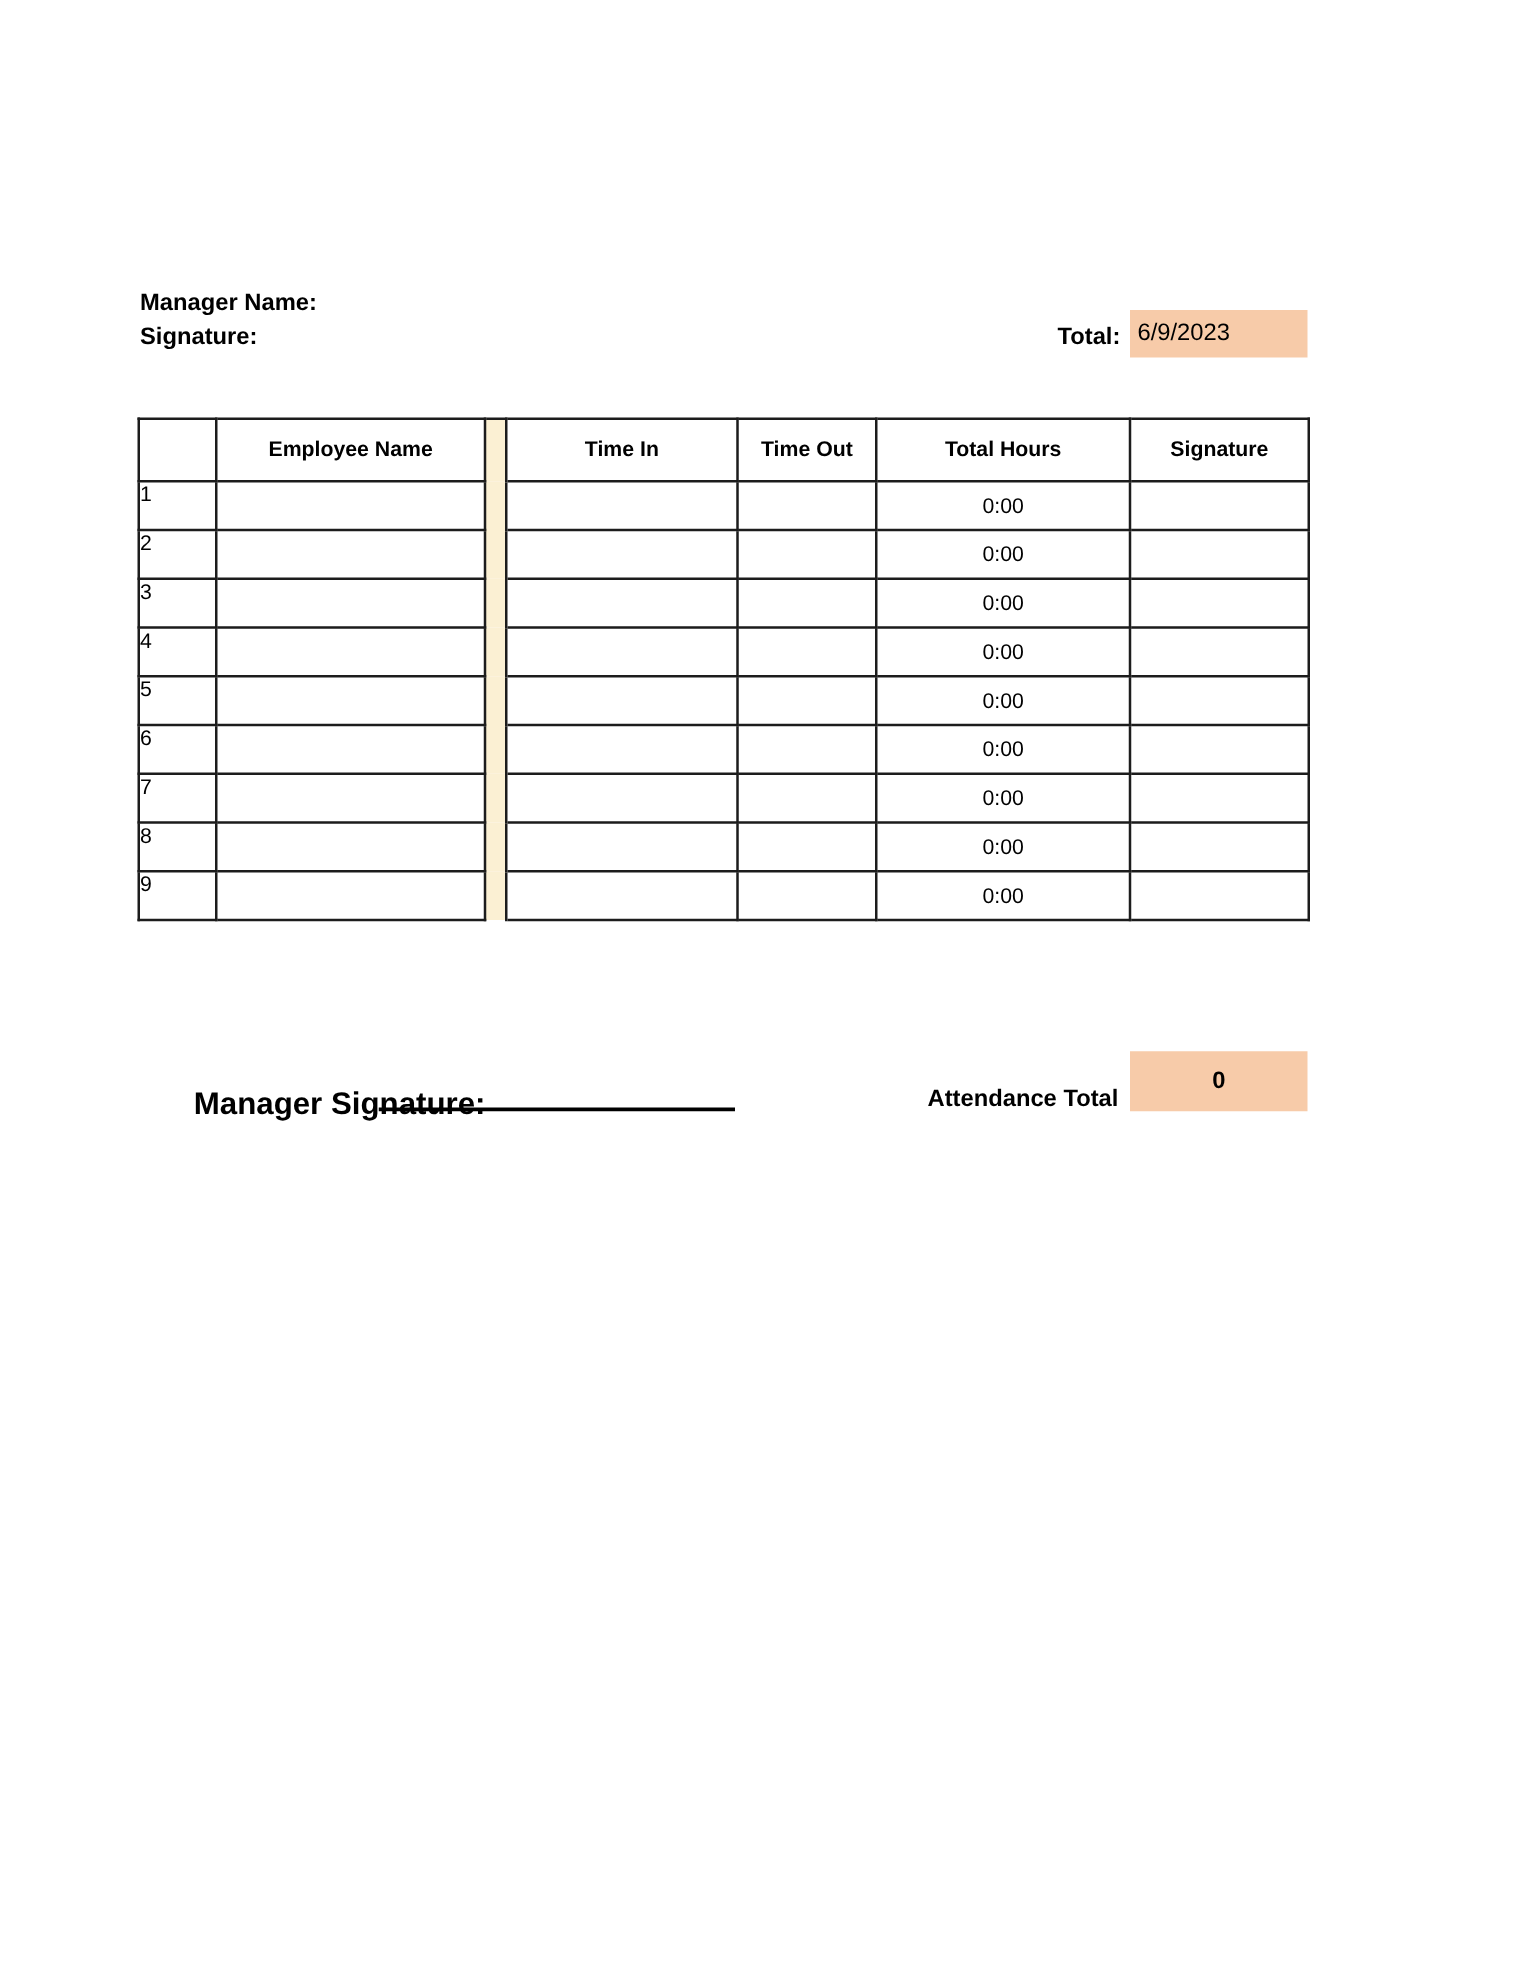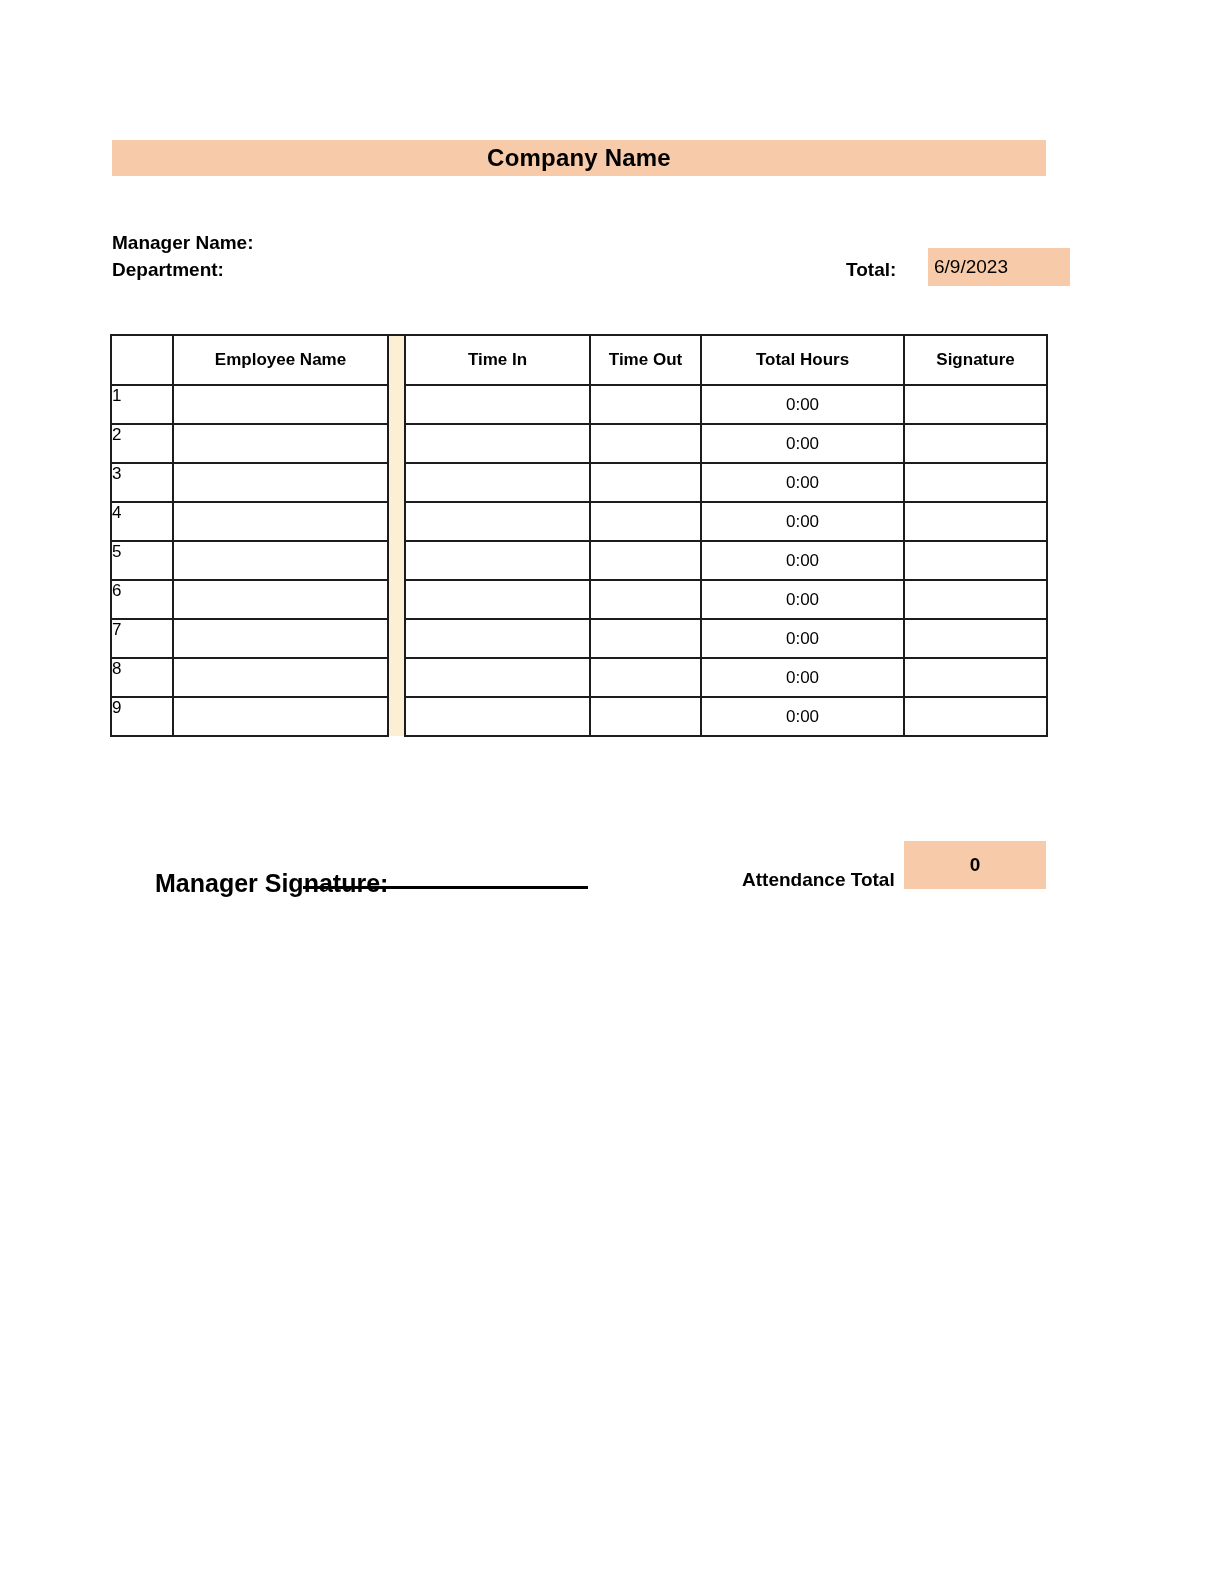--- a/index.html
+++ b/index.html
@@ -77,21 +77,20 @@
     width: 142px;
     height: 38px;
     background: #F7CBA9;
     display: flex;
     align-items: center;
     padding-left: 6px;
     box-sizing: border-box;
     font-size: 19px;
     font-weight: normal;
     color: #000;
-    margin-left: 24px;
   }
 
   
   .att-table {
     position: absolute;
     left: 110px;
     top: 334px;
     width: 936px;
     border-collapse: collapse;
     table-layout: fixed;
@@ -199,27 +198,24 @@
     font-size: 19px;
     font-weight: bold;
     color: #000;
   }
 </style>
 </head>
 <body>
 
 <div class="sheet">
 
-  <div class="company-band">
-    <span class="company-title">Company Name</span>
-  </div>
 
   <div class="meta-manager">Manager Name:</div>
 
-  <div class="meta-department">Department:</div>
+  <div class="meta-department">Signature:</div>
 
   <div class="meta-date-label">Total:</div>
 
   <div class="meta-date-value">6/9/2023</div>
 
   <table class="att-table">
     <colgroup>
       <col class="c-num">
       <col class="c-name">
       <col class="c-gap">

